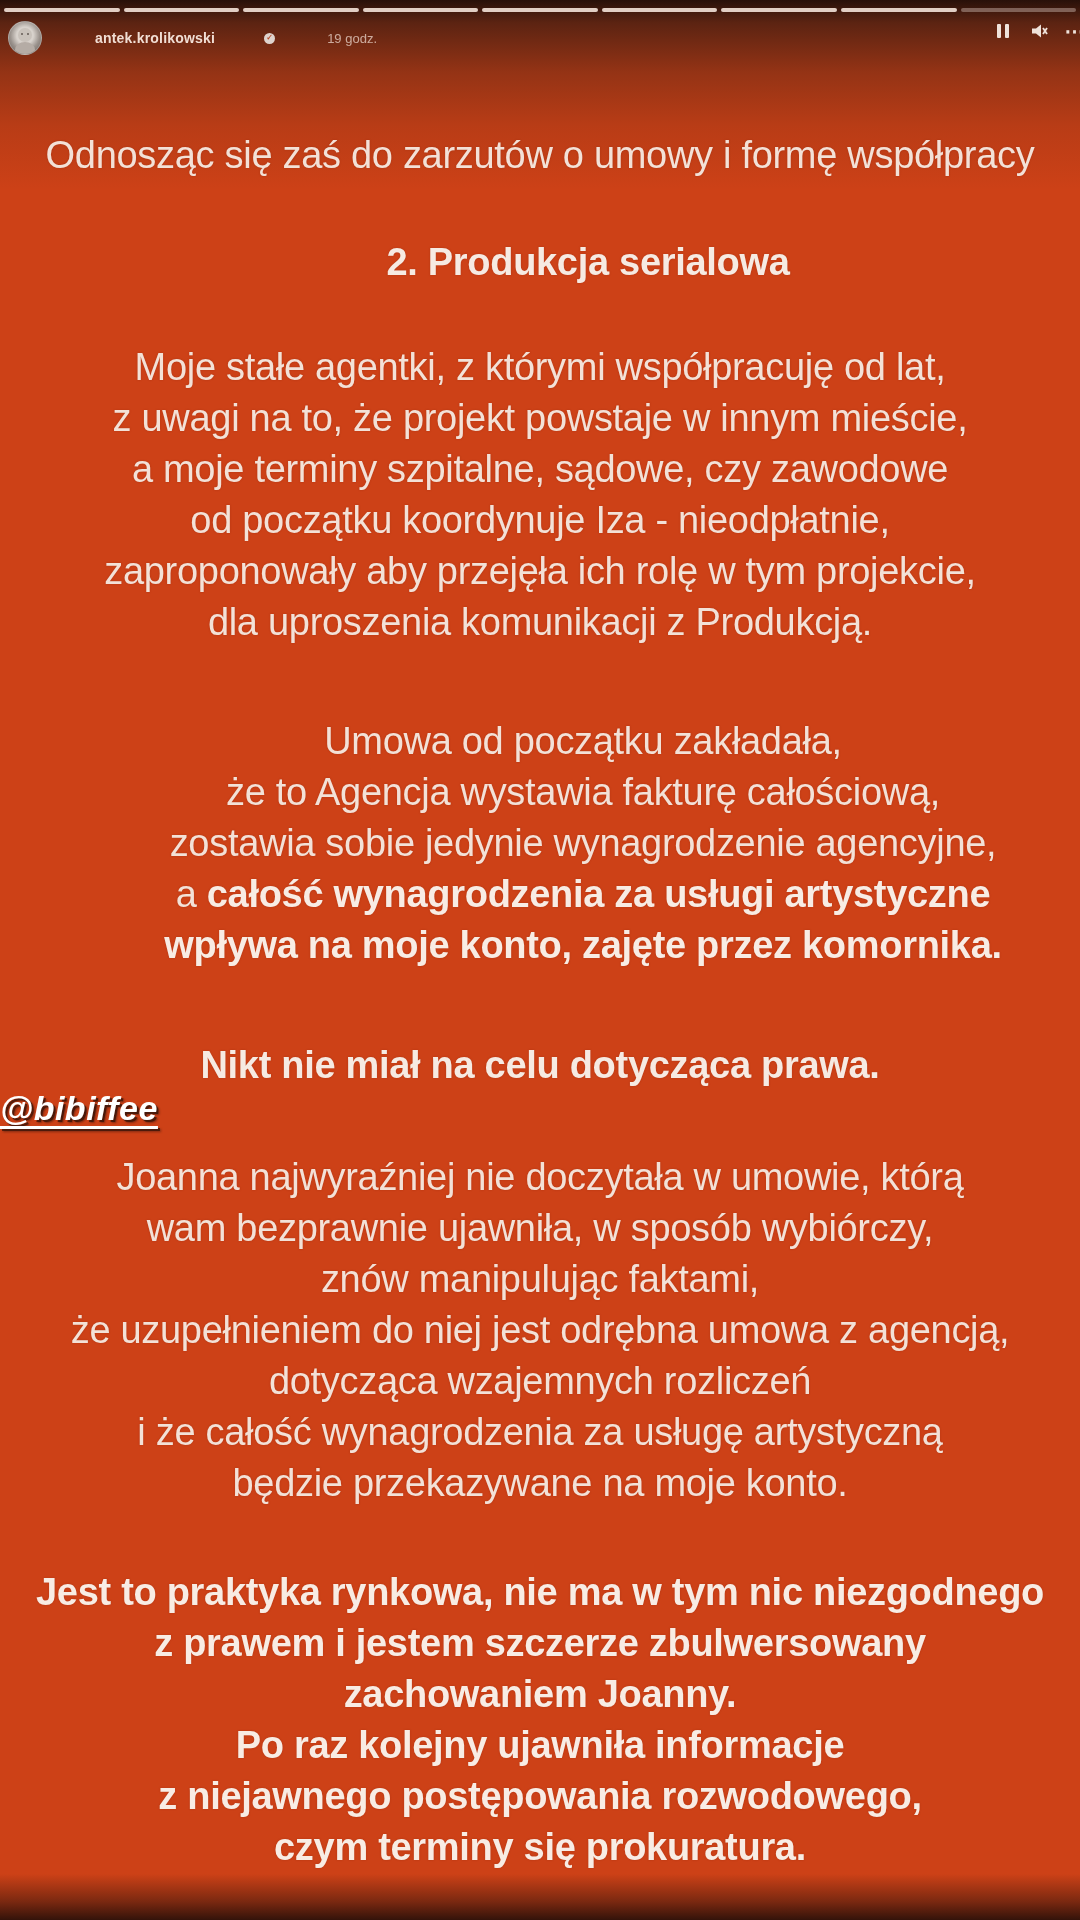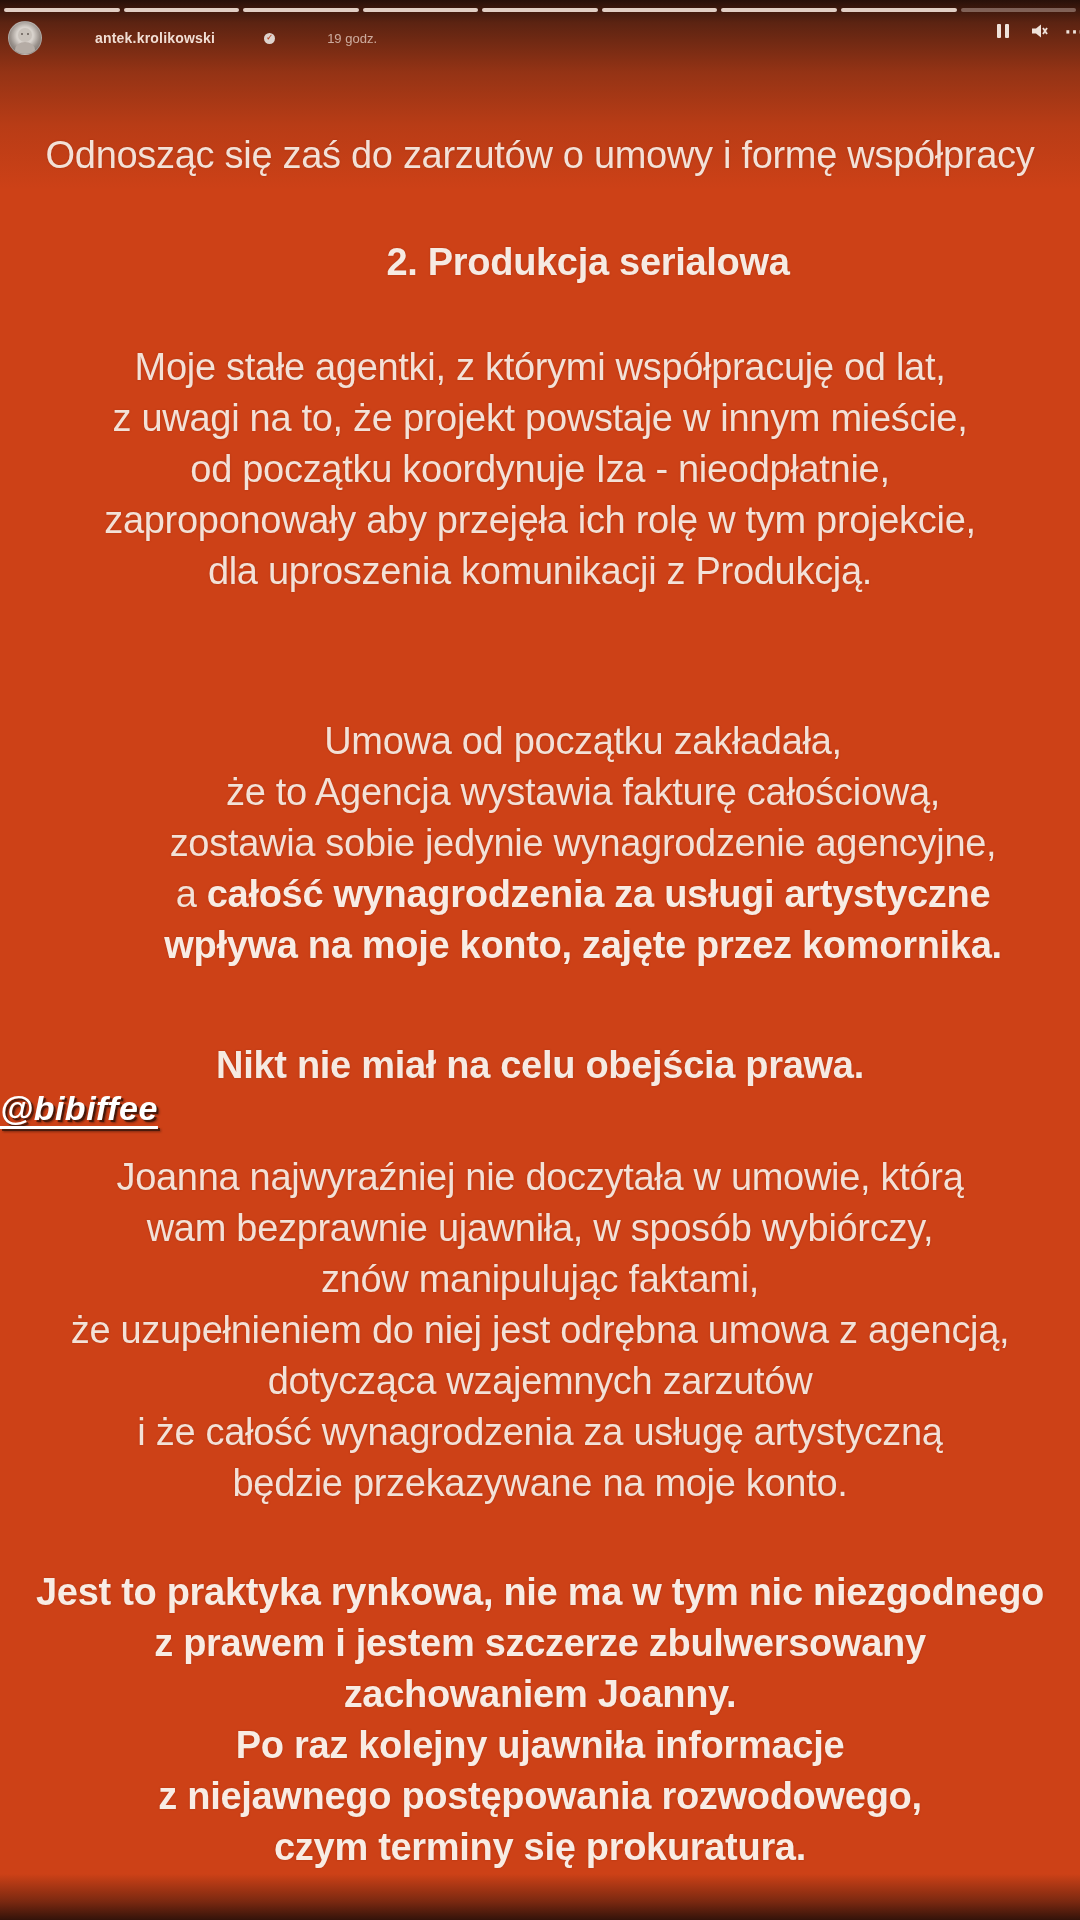--- a/index.html
+++ b/index.html
@@ -131,41 +131,42 @@
   <div id="story-text">
       <div class="block" style="top: 130px;">
         <div class="tline">Odnosząc się zaś do zarzutów o umowy i formę współpracy</div>
       </div>
       <div class="block" style="top: 237px; padding-left: 48px;">
         <div class="tline heading">2. Produkcja serialowa</div>
       </div>
       <div class="block" style="top: 342px;">
         <div class="tline">Moje stałe agentki, z którymi współpracuję od lat,</div>
         <div class="tline">z uwagi na to, że projekt powstaje w innym mieście,</div>
+        <div class="tline">a moje terminy szpitalne, sądowe, czy zawodowe</div>
         <div class="tline">od początku koordynuje Iza - nieodpłatnie,</div>
         <div class="tline">zaproponowały aby przejęła ich rolę w tym projekcie,</div>
         <div class="tline">dla uproszenia komunikacji z Produkcją.</div>
       </div>
       <div class="block" style="top: 716px; padding-left: 43px;">
         <div class="tline">Umowa od początku zakładała,</div>
         <div class="tline">że to Agencja wystawia fakturę całościową,</div>
         <div class="tline">zostawia sobie jedynie wynagrodzenie agencyjne,</div>
         <div class="tline"><span>a </span><b>całość wynagrodzenia za usługi artystyczne</b></div>
         <div class="tline"><b>wpływa na moje konto, zajęte przez komornika.</b></div>
       </div>
       <div class="block" style="top: 1040px;">
-        <div class="tline heading">Nikt nie miał na celu obejścia prawa.</div>
+        <div class="tline heading">Nikt nie miał na celu dotycząca prawa.</div>
       </div>
       <div class="mention-wrap" style="top: 1088px;"><span class="mention">@bibiffee</span></div>
       <div class="block" style="top: 1152px;">
         <div class="tline">Joanna najwyraźniej nie doczytała w umowie, którą</div>
         <div class="tline">wam bezprawnie ujawniła, w sposób wybiórczy,</div>
         <div class="tline">znów manipulując faktami,</div>
         <div class="tline">że uzupełnieniem do niej jest odrębna umowa z agencją,</div>
-        <div class="tline">dotycząca wzajemnych zarzutów</div>
+        <div class="tline">dotycząca wzajemnych rozliczeń</div>
         <div class="tline">i że całość wynagrodzenia za usługę artystyczną</div>
         <div class="tline">będzie przekazywane na moje konto.</div>
       </div>
       <div class="block" style="top: 1567px;">
         <div class="tline"><b>Jest to praktyka rynkowa, nie ma w tym nic niezgodnego</b></div>
         <div class="tline"><b>z prawem i jestem szczerze zbulwersowany</b></div>
         <div class="tline"><b>zachowaniem Joanny.</b></div>
         <div class="tline"><b>Po raz kolejny ujawniła informacje</b></div>
         <div class="tline"><b>z niejawnego postępowania rozwodowego,</b></div>
         <div class="tline"><b>czym terminy się prokuratura.</b></div>

